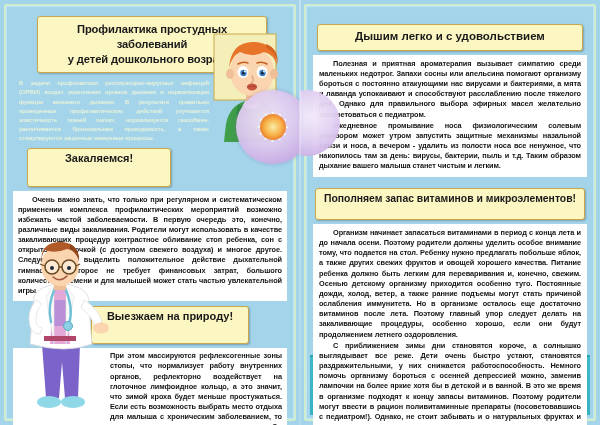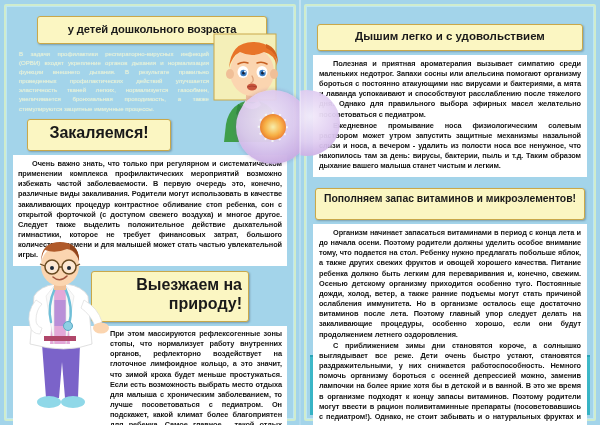--- a/index.html
+++ b/index.html
@@ -56,26 +56,26 @@
     z-index:4;
   }
   .main-title{
     margin:6px 22px 0 26px;
     padding:5px 4px 6px;
     font-size:11.2px;
     line-height:1.32;
     letter-spacing:-.1px;
   }
   .sec-title{
-    font-size:16px;
-    padding:3px 6px 8px;
+    font-size:11px;
+    padding:3px 6px 20px;
     line-height:1.2;
   }
   .sec-title.narrow{ margin:0 118px 0 16px; }
-  .sec-title.mid{ margin:0 40px 0 80px;text-align:right; }
+  .sec-title.mid{ margin:0 40px 0 80px; }
   .sec-title.wide{ margin:0 6px; }
   .sec-title.full{ margin:0 4px; }
 
   
   .intro{
     position:relative;
     margin:5px 80px 0 8px;
     font-size:6.1px;
     line-height:1.5;
     color:#f3f7cf;
@@ -215,20 +215,21 @@
 </head>
 <body>
 
 <div class="poster">
 
   <div class="panel left-panel">
     <div class="frame"></div>
     <div class="inner">
 
       <div class="title-box main-title">
+        <div>Профилактика простудных заболеваний</div>
         <div>у детей дошкольного возраста</div>
       </div>
 
       <svg class="boy" viewBox="0 0 86 110">
         <rect x="6" y="2" width="62" height="66" fill="#f4efb8" stroke="#c9a84a" stroke-width="1"></rect>
 
         <path d="M18 92 q4 -22 26 -24 q22 2 26 24 l2 18 H16 Z" fill="#3f9e4a"></path>
         <path d="M30 72 q14 10 28 0 l4 8 q-16 12 -34 2 Z" fill="#2f8a3c"></path>
 
         <path d="M38 68 q6 7 12 0 l3 5 q-9 8 -18 0 Z" fill="#f2f2ef"></path>

